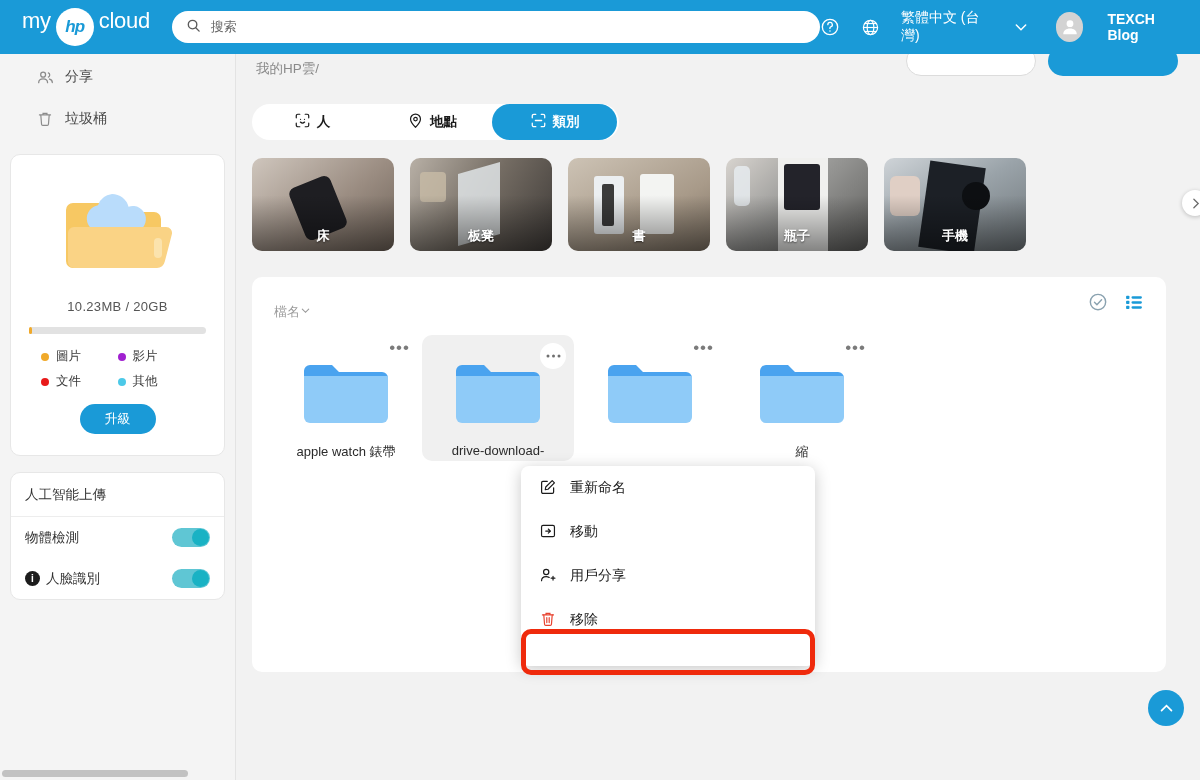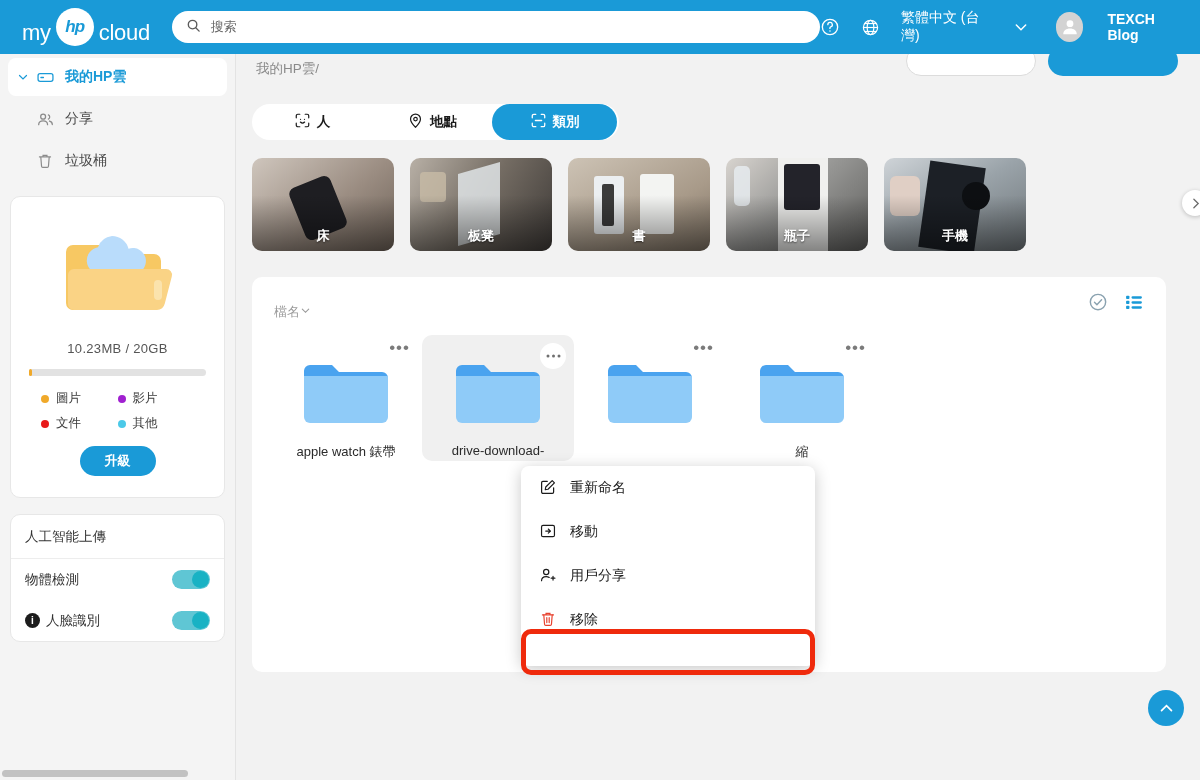--- a/index.html
+++ b/index.html
@@ -8,21 +8,21 @@
     font-family: "Liberation Sans", "DejaVu Sans", sans-serif;
     background: #f4f4f4; overflow: hidden;
   }
   #app { position: relative; width: 1200px; height: 780px; background:#f2f2f2; }
 
   
   .header {
     position: absolute; top:0; left:0; width:1200px; height:54px;
     background:#1a9ad7; display:flex; align-items:center; z-index:60;
   }
-  .logo { display:flex; align-items:flex-end; margin-left:22px; color:#fff; }
+  .logo { display:flex; align-items:flex-start; margin-left:22px; color:#fff; }
   .logo-my { font-size:22px; letter-spacing:-0.3px; }
   .logo-hp {
     width:38px; height:38px; border-radius:50%; background:#fff; color:#1a9ad7;
     display:flex; align-items:center; justify-content:center;
     font-style:italic; font-weight:bold; font-size:17px; margin:0 5px;
     letter-spacing:-1px;
   }
   .logo-cloud { font-size:22px; letter-spacing:-0.3px; }
 
   .searchbox {
@@ -60,21 +60,21 @@
   .storage-card { padding:14px 12px 16px 12px; text-align:center; height:302px;}
   .cloud-art { height:110px; display:flex; align-items:center; justify-content:center; margin-top:8px;}
   .quota { font-size:13px; color:#555; margin-top:12px; letter-spacing:0.3px;}
   .bar { height:7px; border-radius:4px; background:#e2e2e2; margin:13px 6px 0 6px; position:relative;}
   .bar > i { position:absolute; left:0; top:0; height:100%; width:1.5%; border-radius:4px; background:#f0a92a; }
   .legend { display:flex; flex-wrap:wrap; margin:14px 18px 0 18px; font-size:12.5px; color:#3a3a3a; }
   .leg { width:50%; display:flex; align-items:center; margin-bottom:8px; }
   .dot { width:8px; height:8px; border-radius:50%; margin-right:7px; }
   .upgrade {
     margin:6px auto 0 auto; width:76px; height:30px; border-radius:16px;
-    background:#1a9ad7; color:#fff; font-size:13px; font-weight:bold;
+    background:#1a9ad7; color:#fff; font-size:13px; font-weight:normal;
     display:flex; align-items:center; justify-content:center;
   }
 
   .ai-card { padding:0; }
   .ai-title { font-size:13.5px; color:#333; padding:13px 14px 12px 14px; border-bottom:1px solid #ededed; }
   .ai-row { display:flex; align-items:center; padding:11px 14px; font-size:13.5px; color:#333; }
   .ai-row .lbl { display:flex; align-items:center; gap:6px; }
   .toggle {
     margin-left:auto; width:38px; height:19px; border-radius:10px;
     background:#5fc6d4; position:relative;
@@ -216,34 +216,20 @@
           <circle cx="12" cy="8.4" r="3.7"></circle>
           <path d="M4.6 20c0-4.1 3.3-6.4 7.4-6.4s7.4 2.3 7.4 6.4z"></path>
         </svg>
       </span>
       <span class="user-name">TEXCH Blog</span>
     </div>
   </div>
 
   <div class="sidebar">
 
-    <div class="nav-item active">
-      <span class="chev">
-        <svg width="12" height="12" viewBox="0 0 24 24" fill="none" stroke="#1a9ad7" stroke-width="2.4" stroke-linecap="round">
-          <polyline points="5,9 12,16 19,9"></polyline>
-        </svg>
-      </span>
-      <span class="nav-icon">
-        <svg width="19" height="19" viewBox="0 0 24 24" fill="none" stroke="#1a9ad7" stroke-width="1.6">
-          <rect x="2.6" y="7.2" width="18.8" height="9.6" rx="2.6"></rect>
-          <line x1="6.2" y1="12" x2="9.4" y2="12" stroke-linecap="round"></line>
-        </svg>
-      </span>
-      <span>我的HP雲</span>
-    </div>
 
     <div class="nav-item">
       <span class="chev"></span>
       <span class="nav-icon">
         <svg width="19" height="19" viewBox="0 0 24 24" fill="none" stroke="#8b8b8b" stroke-width="1.6">
           <circle cx="9" cy="8.4" r="3.1"></circle>
           <path d="M3.4 18.6c0-3.2 2.5-5 5.6-5s5.6 1.8 5.6 5" stroke-linecap="round"></path>
           <path d="M15.6 6.2a2.9 2.9 0 0 1 0 5.3M17 13.9c2.2.4 3.6 2 3.6 4.5" stroke-linecap="round"></path>
         </svg>
       </span>

